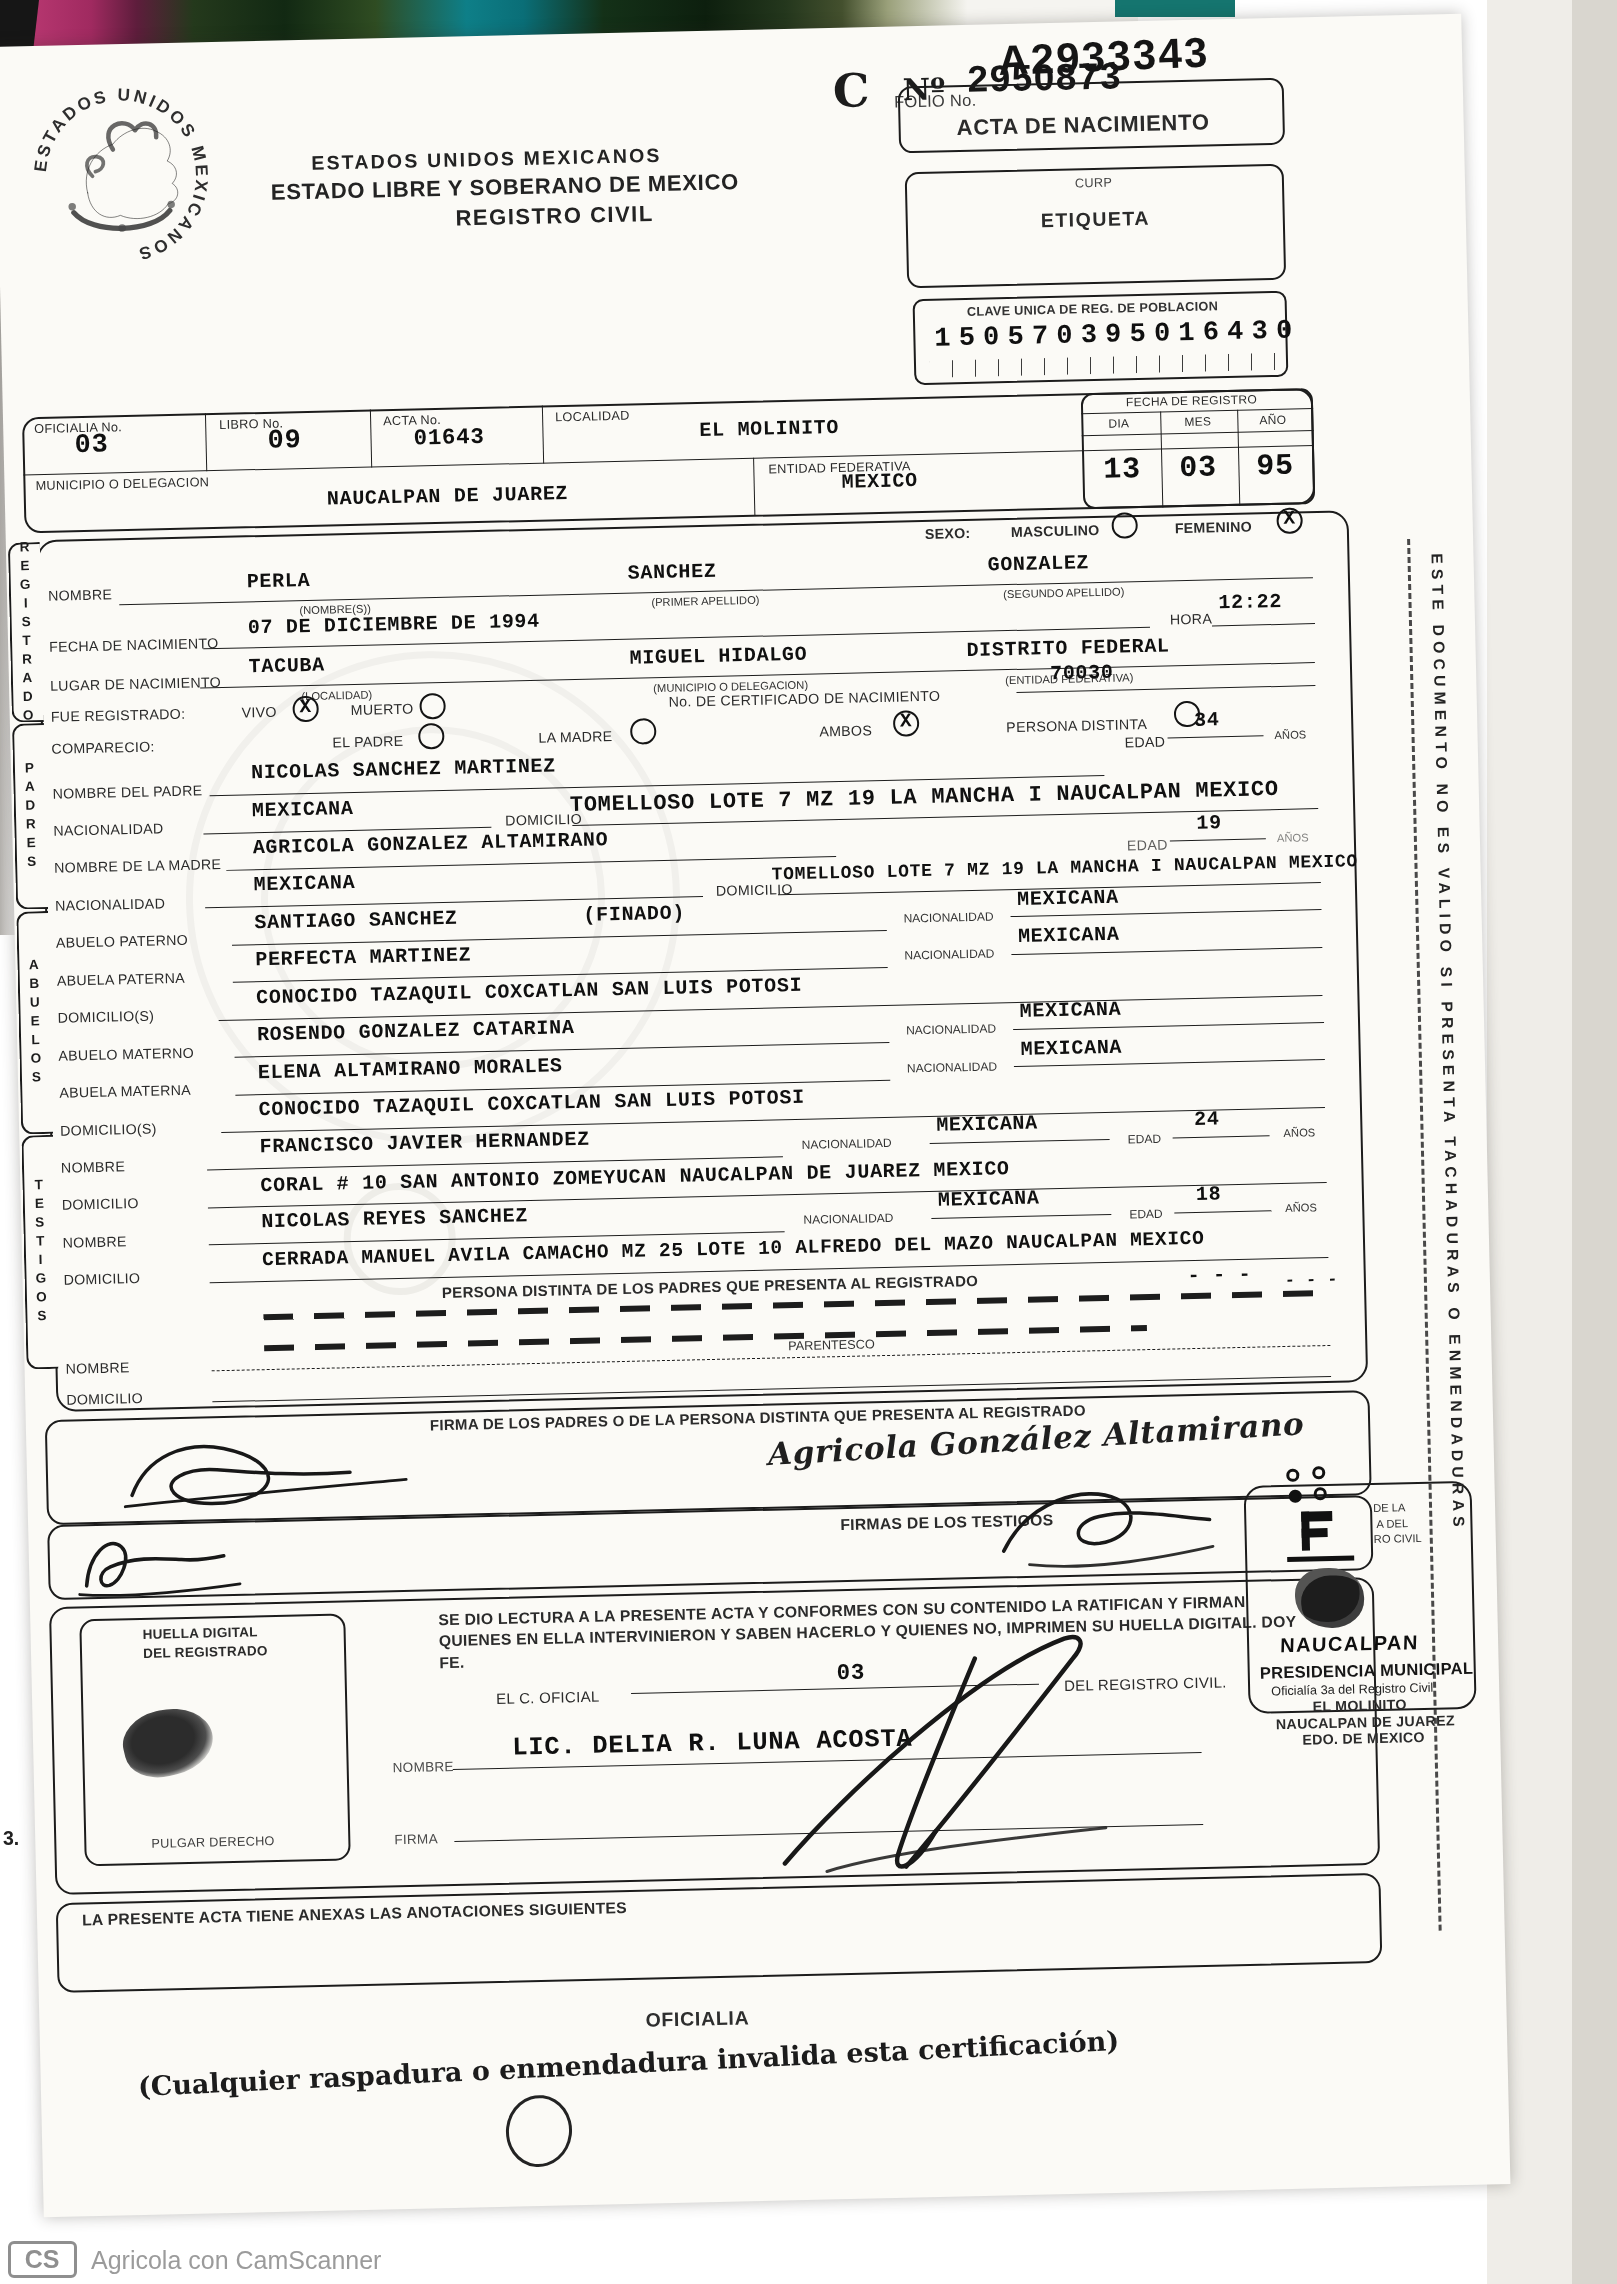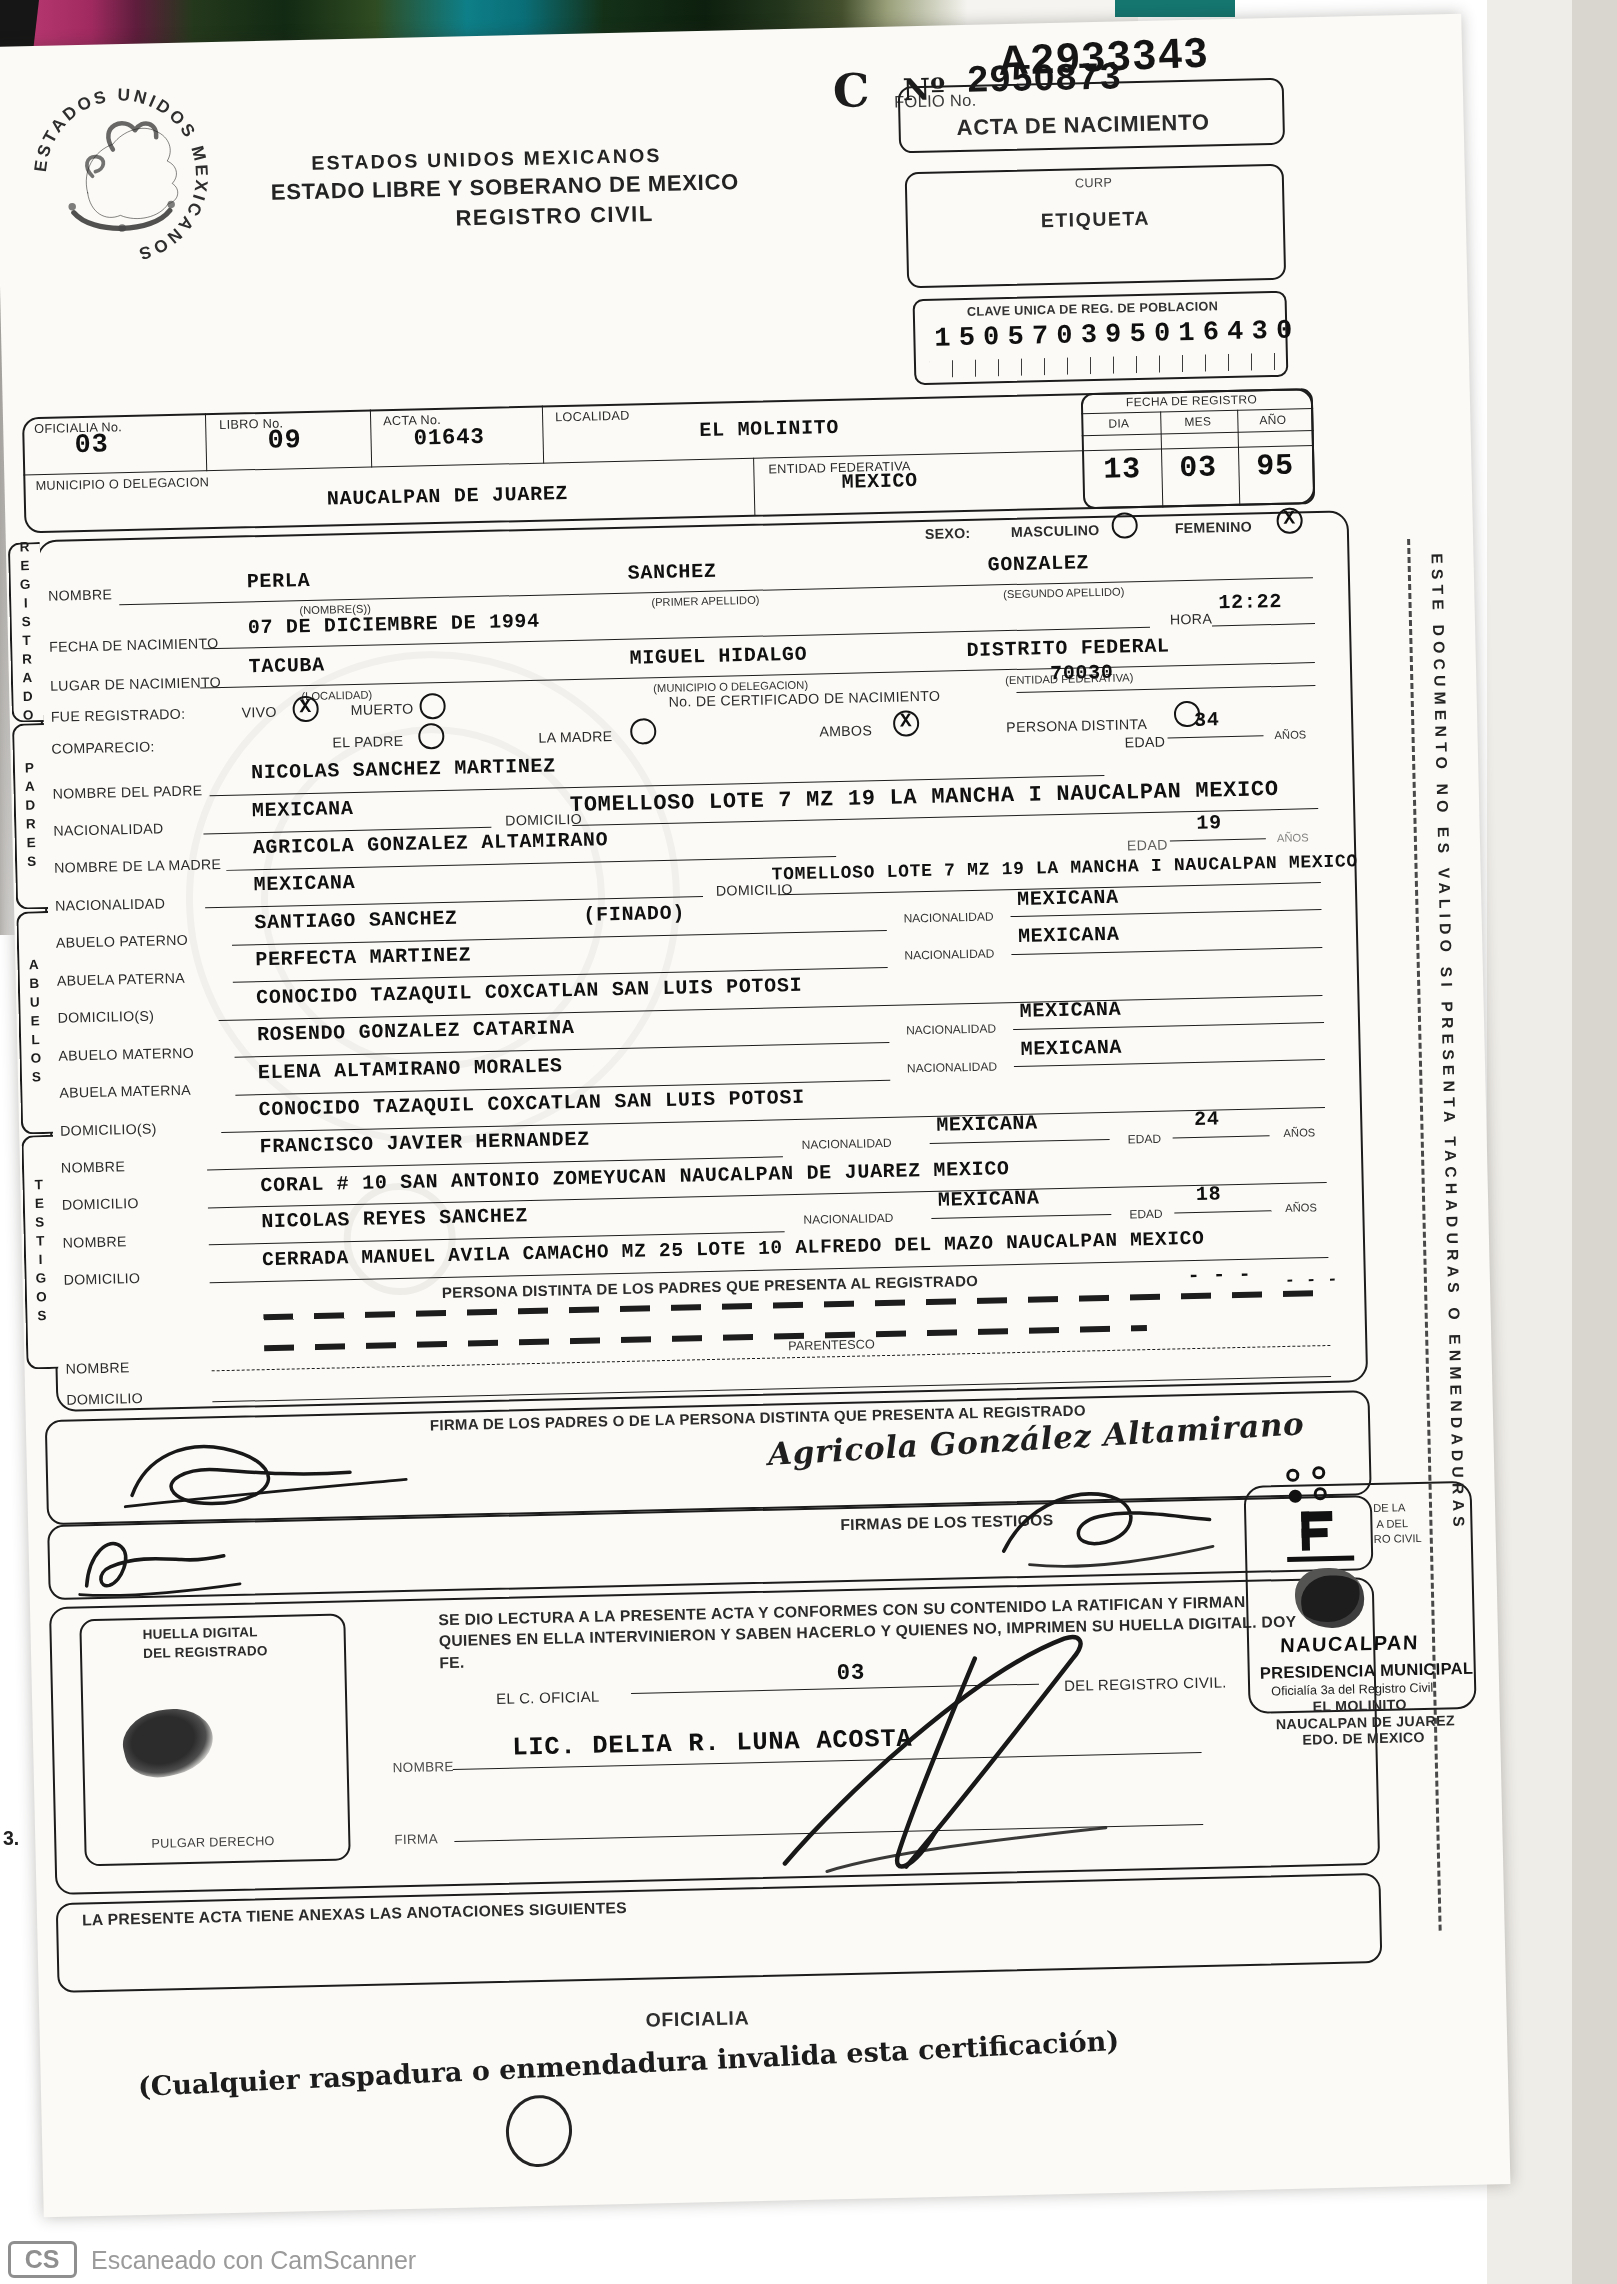--- a/index.html
+++ b/index.html
@@ -399,14 +399,14 @@
   <div class="lbl" style="left:606px;top:1976px;font-size:19.5px;letter-spacing:0.7px;color:#2e2e2e">OFICIALIA</div>
   <div class="serifb" style="position:absolute;left:97px;top:2015px;font-size:27px;color:#1c1c1c;transform:rotate(-1.4deg);white-space:nowrap">(Cualquier raspadura o enmendadura invalida esta certificación)</div>
   <div style="position:absolute;left:464px;top:2060px;width:66px;height:72px;border:3px solid #232323;border-radius:50%;transform:rotate(8deg)"></div>
 
   <div class="vdash" style="left:1401px;top:524px;height:1392px"></div>
   <div class="vnote" style="left:1421px;top:539px;height:1333px">ESTE DOCUMENTO NO ES VALIDO SI PRESENTA TACHADURAS O ENMENDADURAS</div>
 </div>
 
 <div class="margin-mark">3.</div>
 <div class="footer-badge">CS</div>
-<div class="footer-text">Escaneado con CamScanner</div>
+<div class="footer-text">Agricola con CamScanner</div>
 
 
 </body></html>

